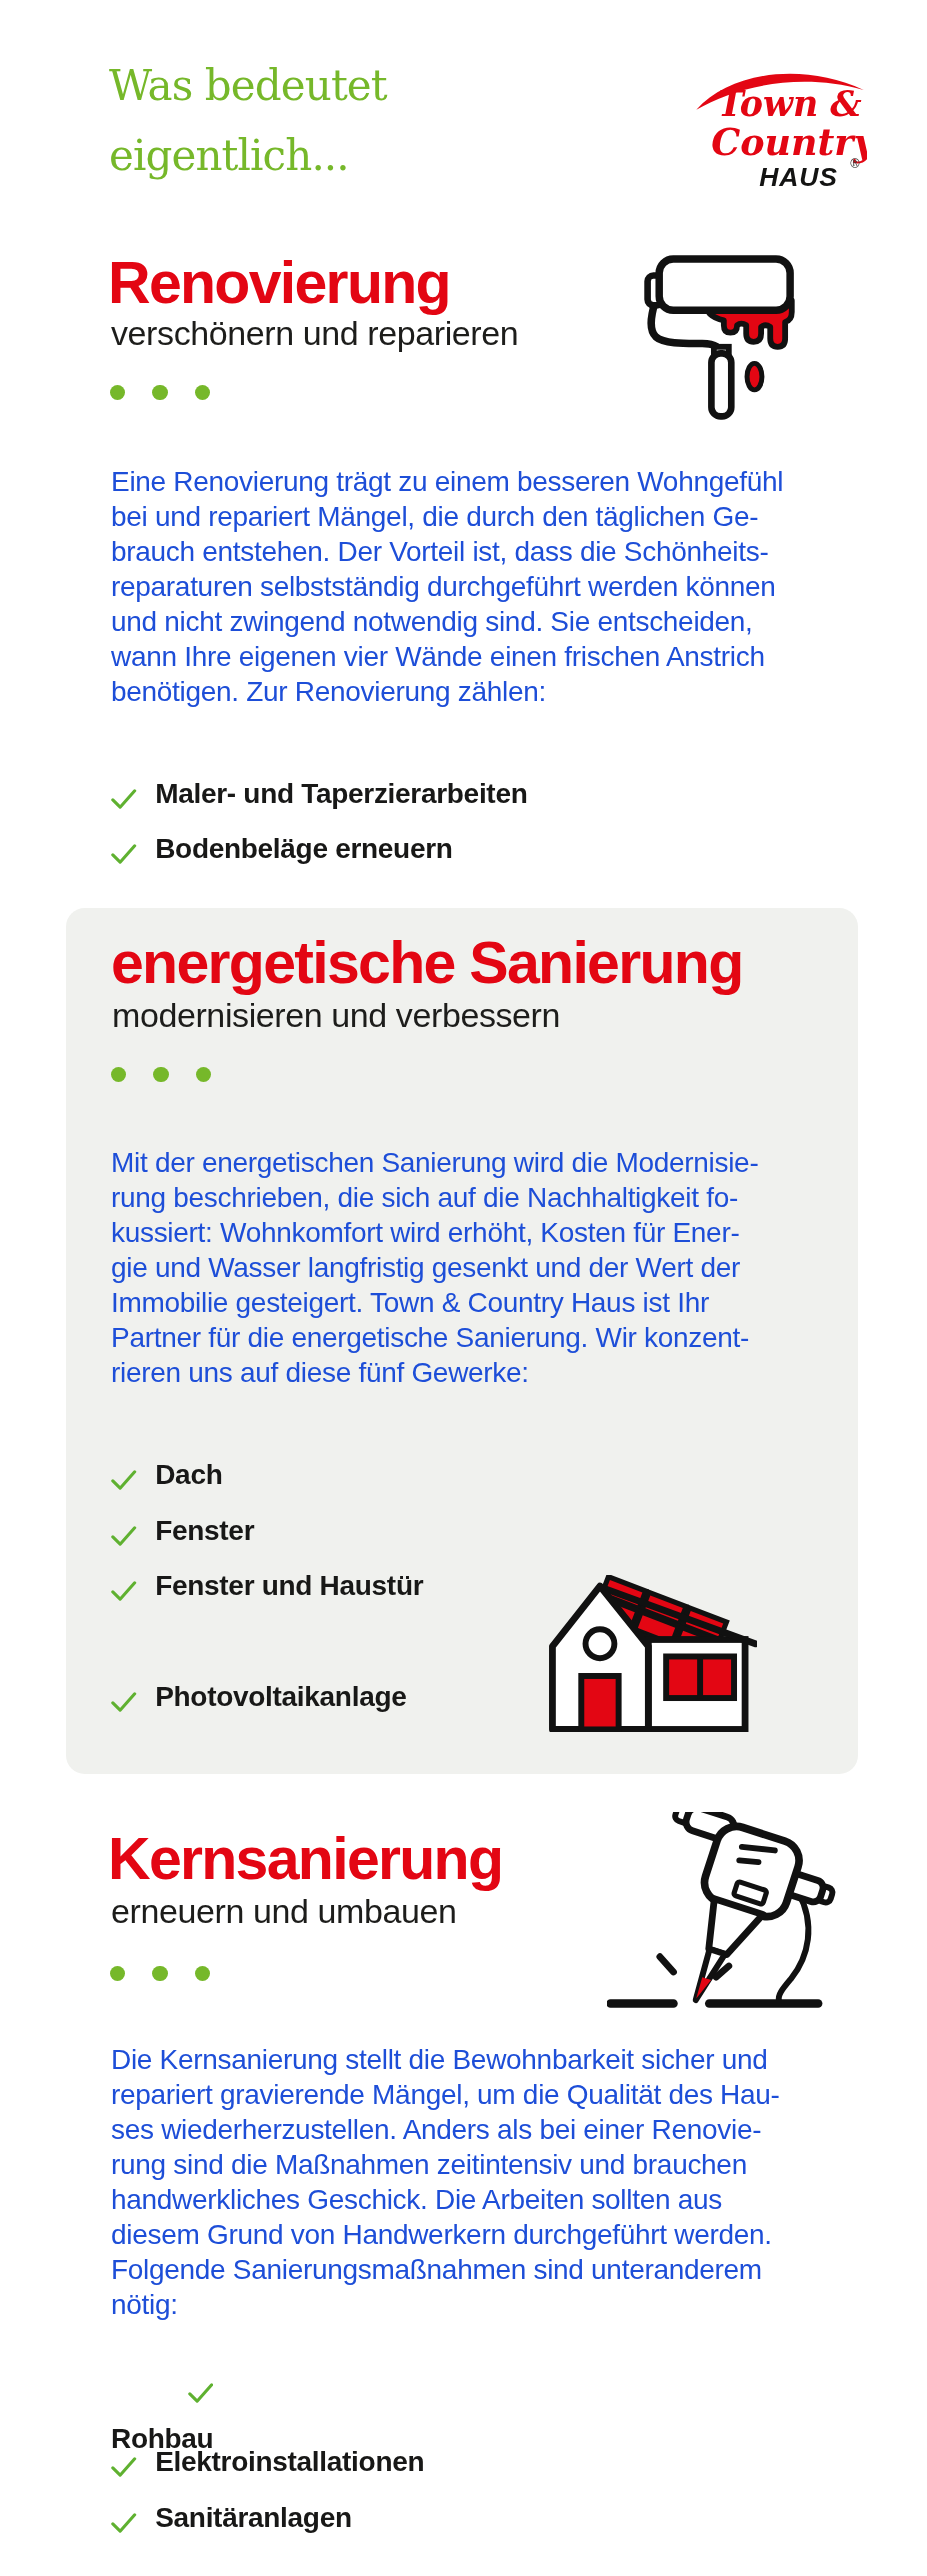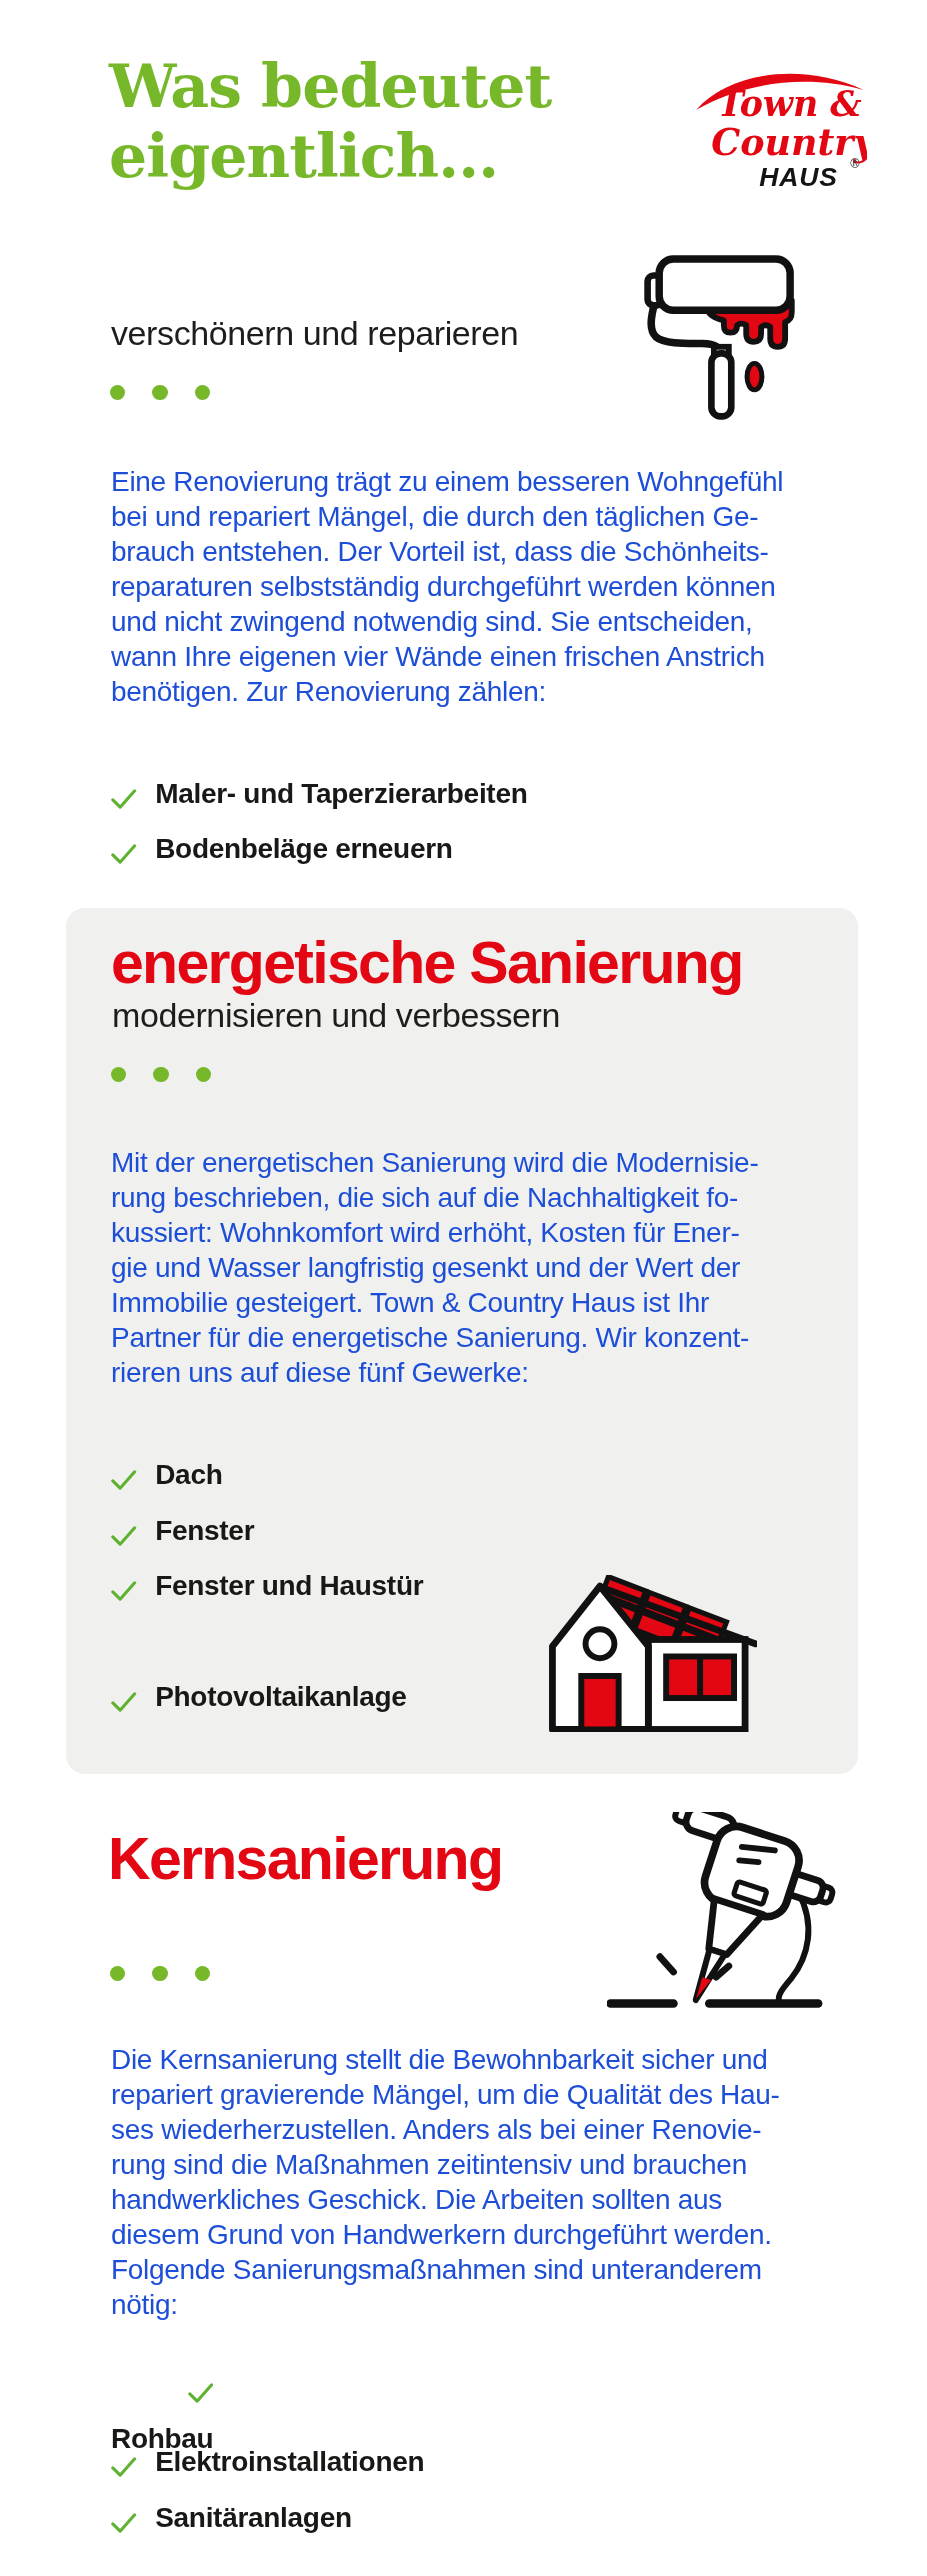--- a/index.html
+++ b/index.html
@@ -1,22 +1,22 @@
 <!DOCTYPE html>
 <html lang="de" style="font-size:13.6px"><head>
 <meta charset="utf-8">
 <style>
   html,body{margin:0;padding:0;background:#ffffff;}
   #page{position:relative;width:927px;height:2576px;background:#ffffff;overflow:hidden;
         font-family:"Liberation Sans",sans-serif;}
   .abs{position:absolute;}
 
   
-  .main-title{left:109px;top:51px;font-family:"DejaVu Serif",serif;font-weight:bold;
-    font-size:60px;line-height:70px;letter-spacing:-0.9px;color:#76b82a;white-space:pre-line;}
+  .main-title{left:109px;top:51px;font-family:"DejaVu Serif",serif;font-weight:normal;
+    font-size:42px;line-height:70px;letter-spacing:-0.9px;color:#76b82a;white-space:pre-line;}
 
   
   .h2{font-weight:bold;color:#e30613;font-size:59px;line-height:61px;letter-spacing:-1.7px;}
   .sub{color:#1d1d1b;font-size:34px;line-height:37px;letter-spacing:-0.4px;}
   .dots{display:flex;gap:27px;}
   .dot{width:15.3px;height:15.3px;border-radius:50%;background:#76b82a;}
 
   .para{color:#1d4ed8;font-size:28px;line-height:35px;letter-spacing:-0.3px;
         white-space:pre-line;width:740px;}
 
@@ -39,20 +39,21 @@
   <div class="abs" style="left:693px;top:58px;width:174px;height:145px;">
     <svg width="174" height="145" viewBox="0 0 210 170">
       <path d="M4 60 C 45 14 132 2 206 36 C 128 14 52 32 4 60 Z" fill="#e30613"></path>
       <text x="30" y="68" font-size="42" font-style="italic" font-weight="bold" fill="#e30613">Town &amp;</text>
       <text x="22" y="114" font-size="44" font-style="italic" font-weight="bold" fill="#e30613">Country</text>
       <text x="80" y="152" font-size="32" font-style="italic" font-weight="bold" fill="#141413" style="font-family:'Liberation Sans',sans-serif;letter-spacing:1px;">HAUS</text>
       <text x="188" y="130" font-size="15" fill="#3d3c3b">®</text>
     </svg>
   </div>
 
+  <div class="abs h2" style="left:108px;top:253px;">Renovierung</div>
   <div class="abs sub" style="left:111px;top:315px;">verschönern und reparieren</div>
   <div class="abs dots" style="left:110px;top:385px;">
     <span class="dot"></span>
     <span class="dot"></span>
     <span class="dot"></span>
   </div>
 
   <div class="abs" style="left:644px;top:254px;width:158px;height:174px;">
     <svg width="158" height="174" viewBox="0 0 190 210">
       <path d="M74 56 L178 56 L178 70 Q178 80 170 82 L170 102 Q170 112 161 112 Q152 112 152 102 L152 88
@@ -148,20 +149,21 @@
       <path d="M60 14 L243 81" fill="none" stroke="#111" stroke-width="8" stroke-linecap="round"></path>
       <polygon points="4,182 4,84 60,13 117,84 117,182" fill="#ffffff" stroke="#111" stroke-width="8" stroke-linejoin="round"></polygon>
       <circle cx="60" cy="81" r="17" fill="#ffffff" stroke="#111" stroke-width="7"></circle>
       <rect x="38" y="119" width="44" height="63" fill="#e30613" stroke="#111" stroke-width="7"></rect>
       <rect x="138" y="96" width="80" height="49" fill="#e30613" stroke="#111" stroke-width="7"></rect>
       <line x1="178" y1="96" x2="178" y2="145" stroke="#111" stroke-width="7"></line>
     </svg>
   </div>
 
   <div class="abs h2" style="left:108px;top:1829px;">Kernsanierung</div>
+  <div class="abs sub" style="left:111px;top:1893px;">erneuern und umbauen</div>
   <div class="abs dots" style="left:110px;top:1966px;">
     <span class="dot"></span>
     <span class="dot"></span>
     <span class="dot"></span>
   </div>
 
   <div class="abs" style="left:607px;top:1812px;width:230px;height:200px;">
     <svg width="230" height="200" viewBox="0 0 270 235">
       <path d="M225 95 C 245 132 237 170 216 196 C 206 208 200 215 202 222" fill="none" stroke="#111" stroke-width="7" stroke-linecap="round"></path>
       <g transform="rotate(18 170 70)">

